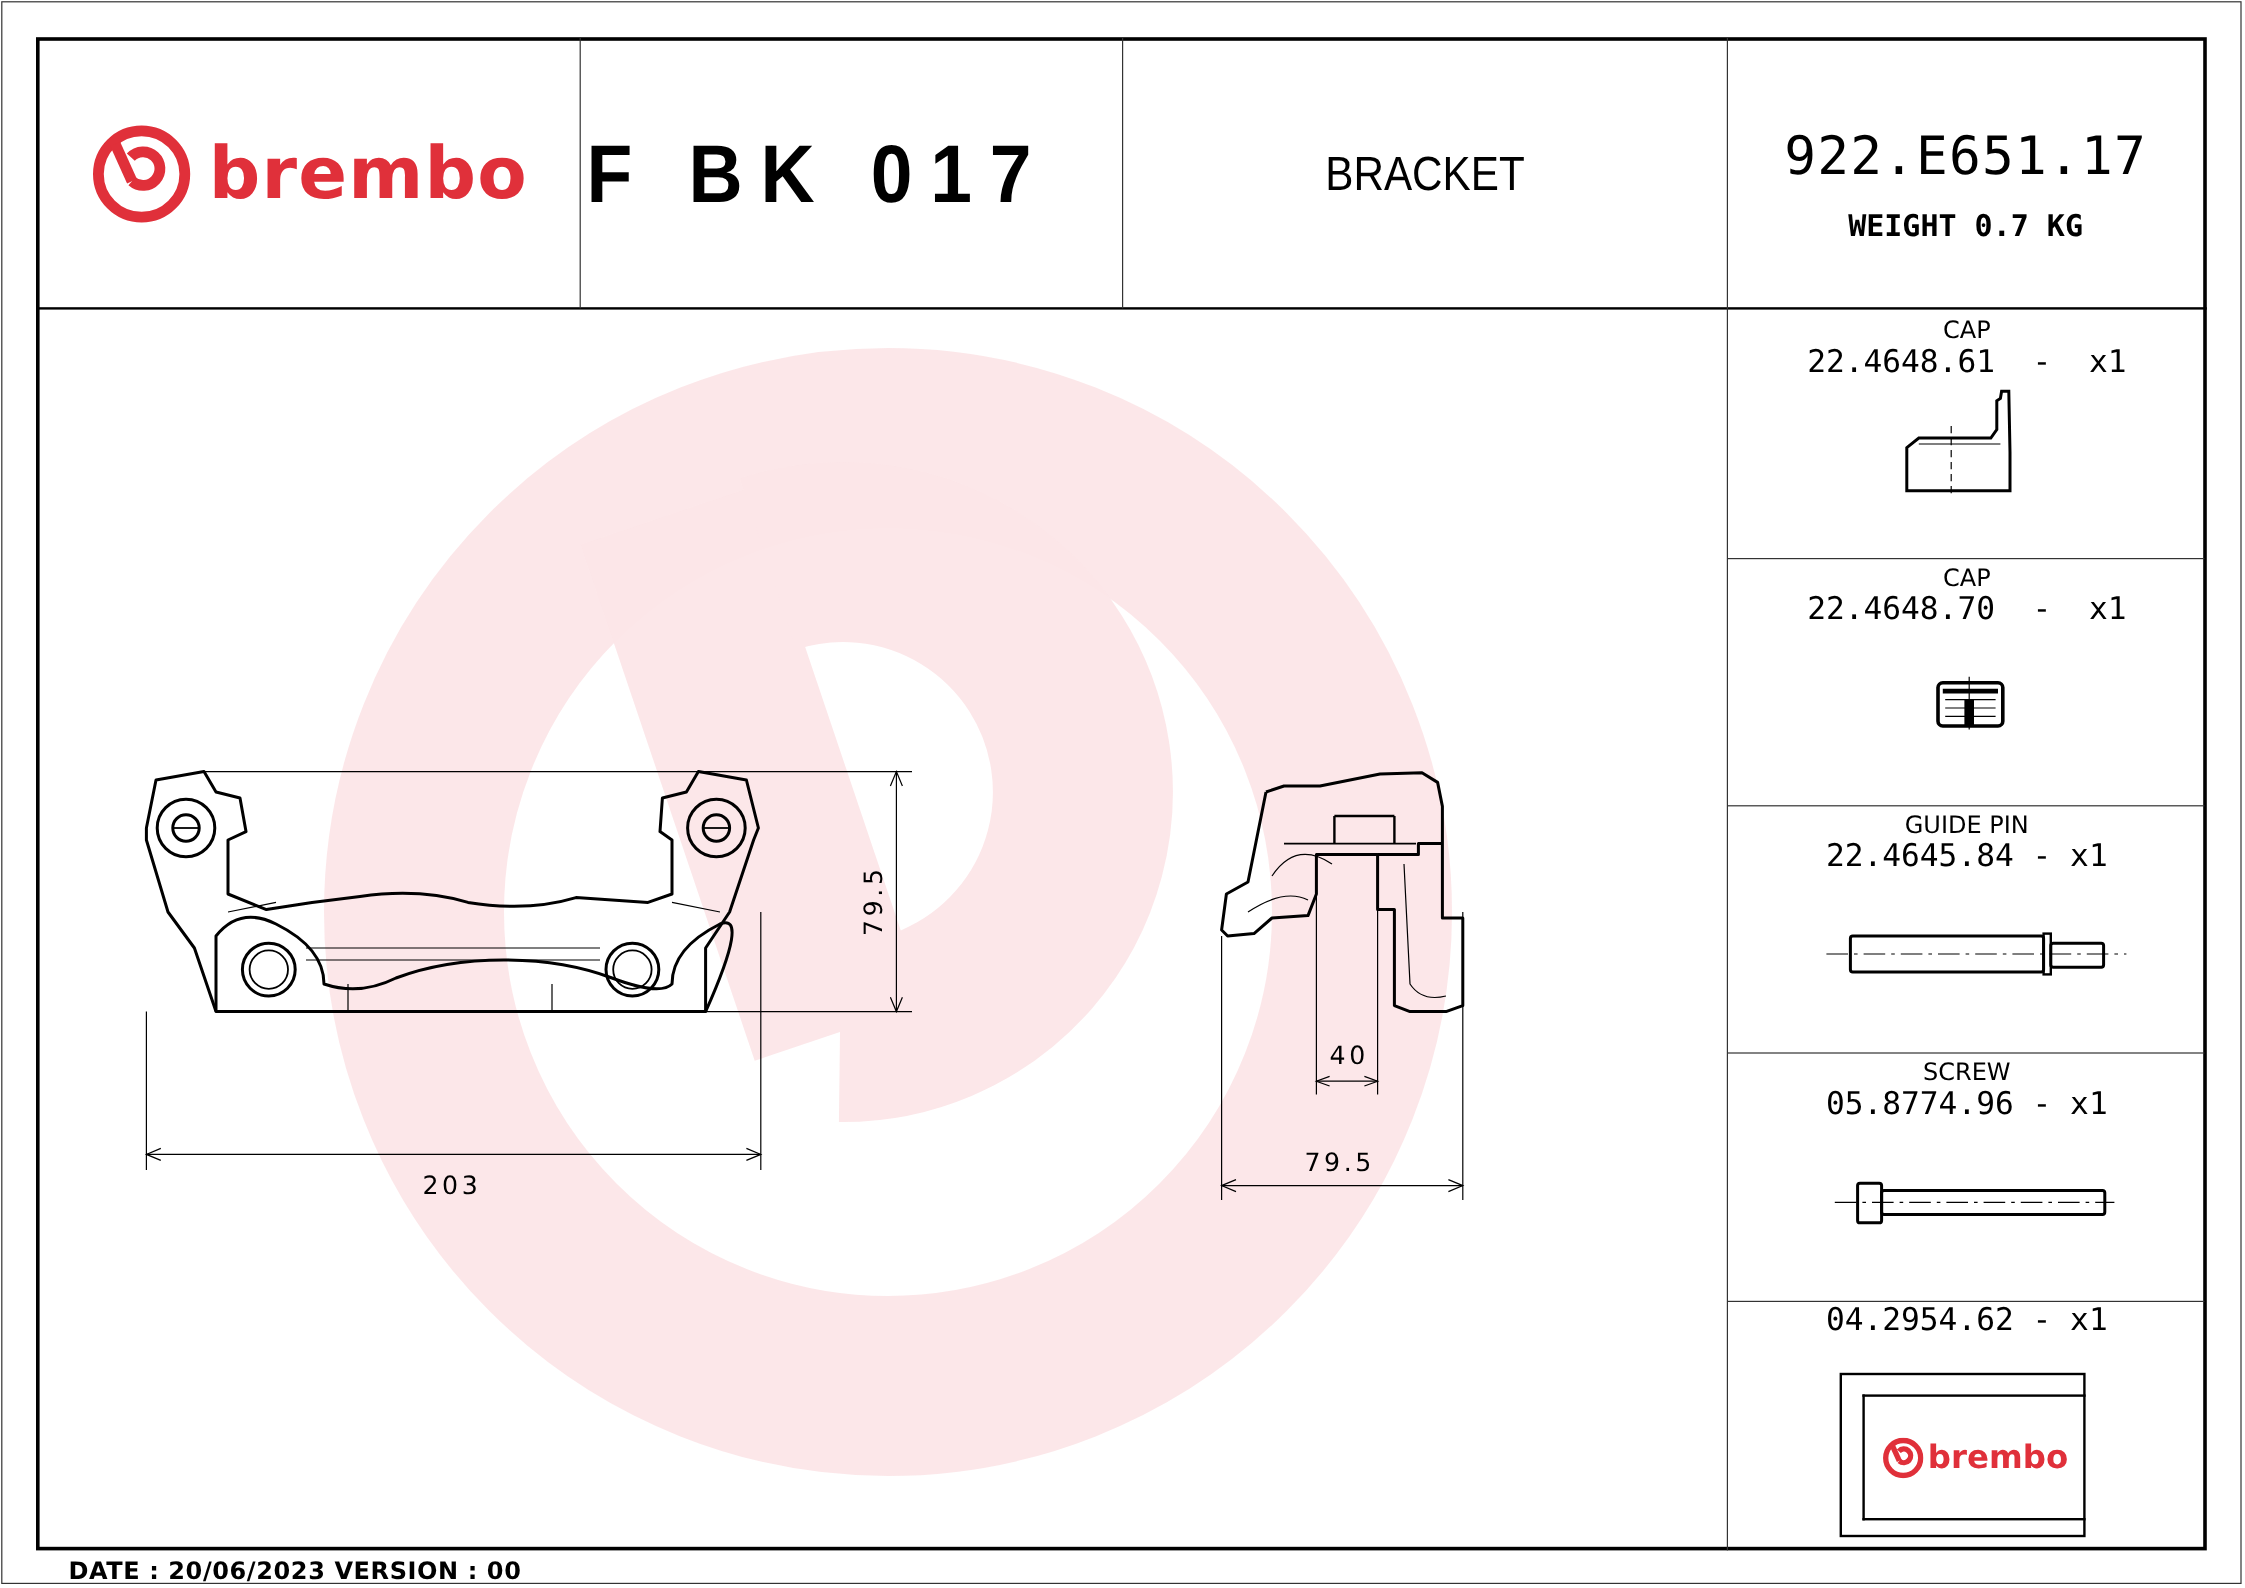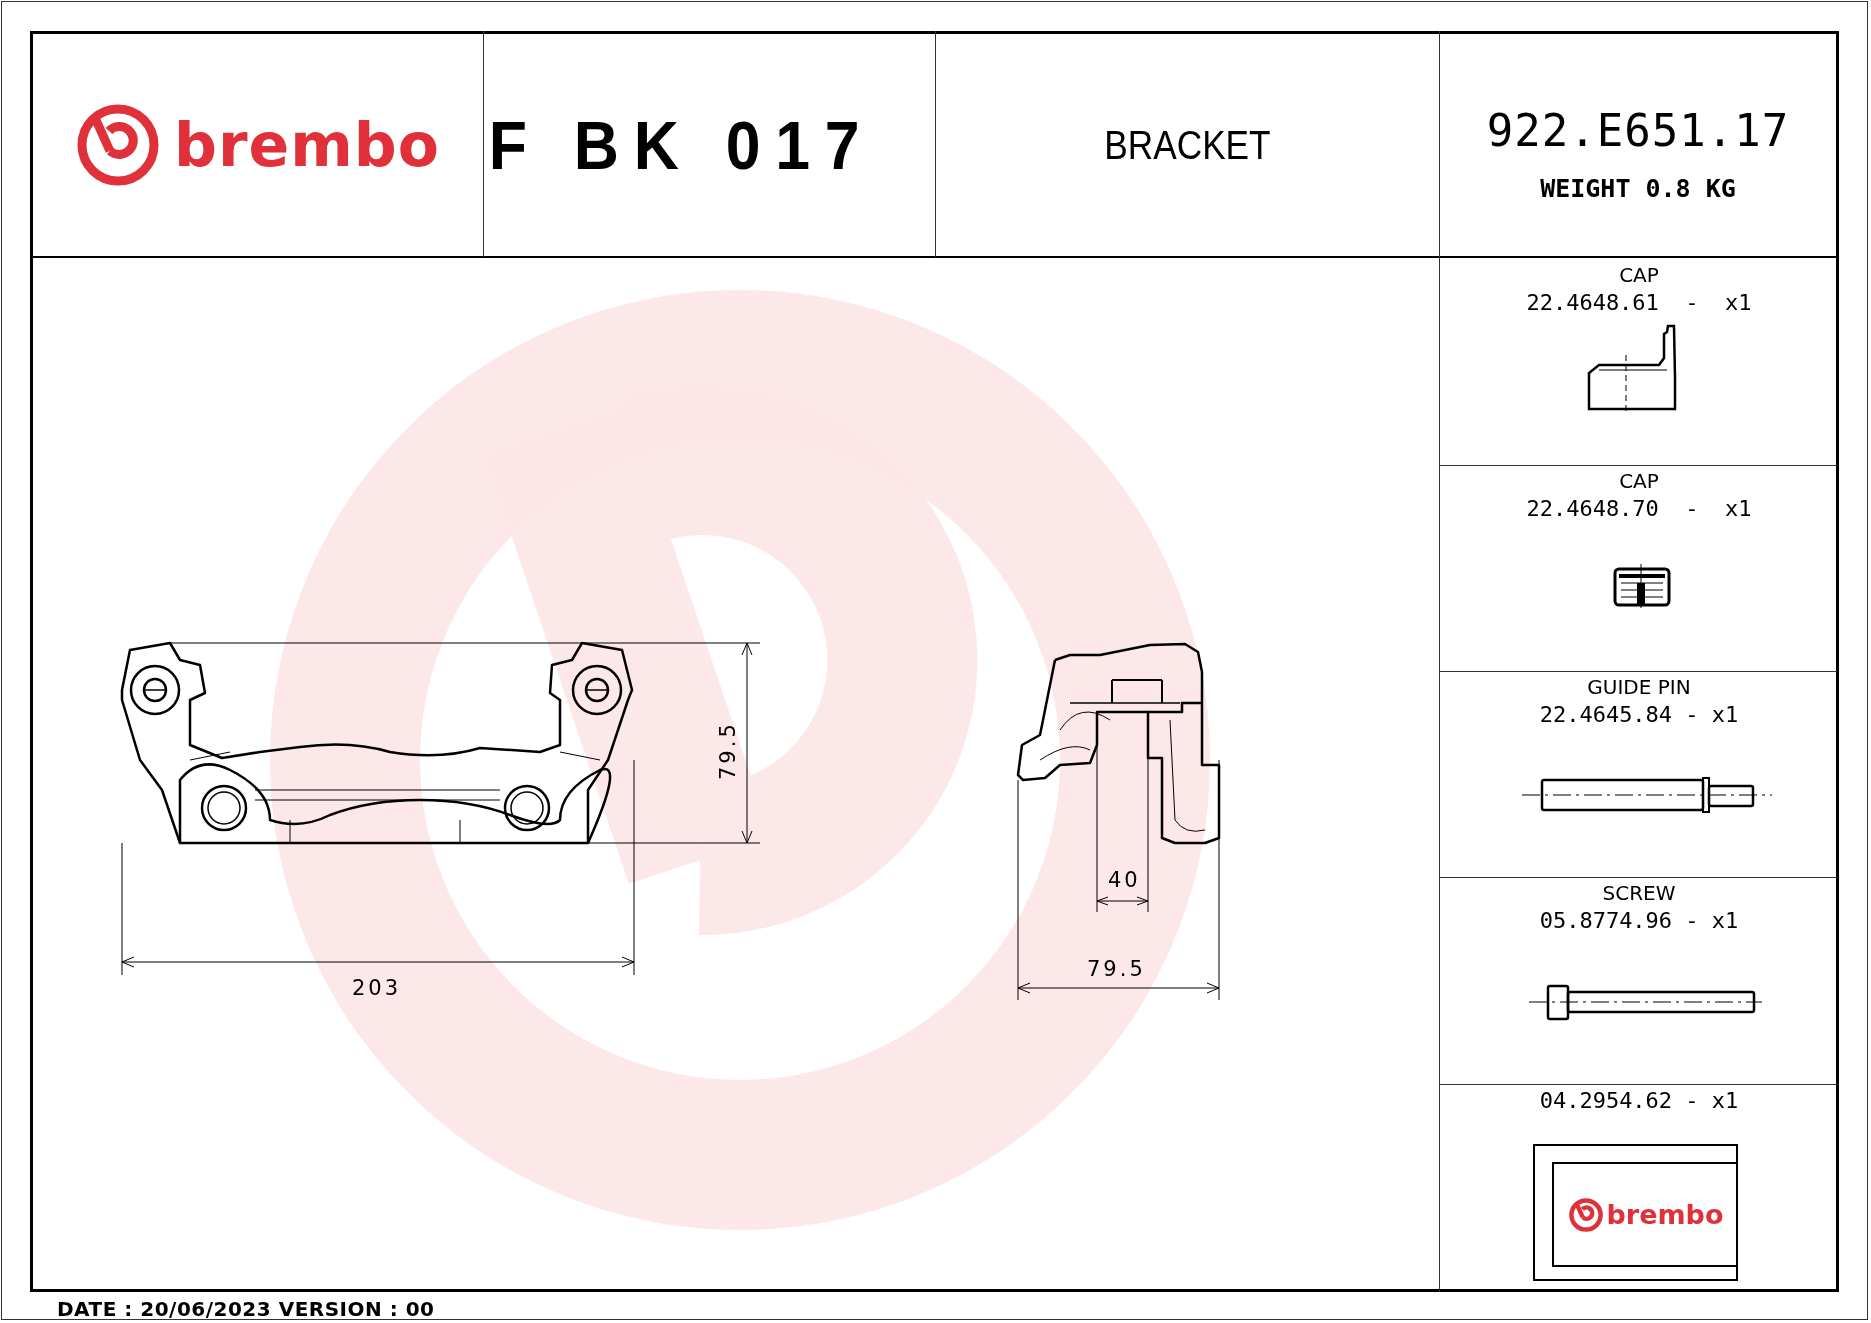--- a/index.html
+++ b/index.html
@@ -7,21 +7,21 @@
   .page-frame{position:absolute;left:1px;top:1px;width:1867px;height:1319px;border:1px solid #333;box-sizing:border-box;}
   .sheet{position:absolute;left:30px;top:31px;width:1809px;height:1261px;border:3px solid #000;box-sizing:border-box;}
   .hline,.vline{position:absolute;background:#333;}
   .cell{position:absolute;display:flex;align-items:center;justify-content:center;flex-direction:column;}
   .code-big{font-family:"Liberation Sans",sans-serif;font-weight:bold;font-size:68px;letter-spacing:16px;transform:scaleX(0.92);}
   .title-name{font-family:"Liberation Sans",sans-serif;font-size:40px;transform:scaleX(0.88);}
   .part-no{font-family:"DejaVu Sans Mono",monospace;font-size:44px;letter-spacing:1px;}
   .weight{font-family:"DejaVu Sans Mono",monospace;font-size:25px;font-weight:bold;margin-top:18px;}
   .kit-cell{position:absolute;left:1442px;width:394px;text-align:center;}
   .kit-name{font-family:"DejaVu Sans",sans-serif;font-size:20px;line-height:27px;}
-  .kit-code{font-family:"DejaVu Sans Mono",monospace;font-size:22px;line-height:27px;}
+  .kit-code{font-family:"DejaVu Sans Mono",monospace;font-size:26px;line-height:27px;}
   .footer{position:absolute;left:57px;top:1297px;font-family:"DejaVu Sans",sans-serif;font-weight:bold;font-size:20px;letter-spacing:0.5px;}
   .dim{position:absolute;font-family:"DejaVu Sans",sans-serif;font-size:21px;letter-spacing:3px;}
   svg{position:absolute;left:0;top:0;}
 </style>
 </head>
 <body>
 
 <div class="page-frame"></div>
 
 <svg width="1871" height="1323">
@@ -59,21 +59,21 @@
 <div class="cell" style="left:456px;top:34px;width:451px;height:222px;">
   <span class="code-big" style="white-space:pre;">F BK 017</span>
 </div>
 
 <div class="cell" style="left:936px;top:34px;width:503px;height:222px;">
   <span class="title-name">BRACKET</span>
 </div>
 
 <div class="cell" style="left:1440px;top:34px;width:396px;height:222px;padding-top:18px;box-sizing:border-box;">
   <span class="part-no">922.E651.17</span>
-  <span class="weight">WEIGHT 0.8 KG</span>
+  <span class="weight">WEIGHT 0.7 KG</span>
 </div>
 
 <div class="kit-cell" style="top:262px;height:203px;">
   <div class="kit-name">CAP</div>
   <div class="kit-code" style="white-space:pre;">22.4648.61  -  x1</div>
   <svg width="394" height="203" style="top:0;">
     <path d="M147 147 L147 111 L157 103 L217 103 L222 96 L222 72 L225 70 L226 64 L232 64 L233 115 L233 147 Z" fill="none" stroke="#000" stroke-width="2.5"></path>
     <line x1="157" y1="108" x2="225" y2="108" stroke="#000" stroke-width="1"></line>
     <line x1="184" y1="93" x2="184" y2="152" stroke="#000" stroke-width="1" stroke-dasharray="6,4"></line>
   </svg>

